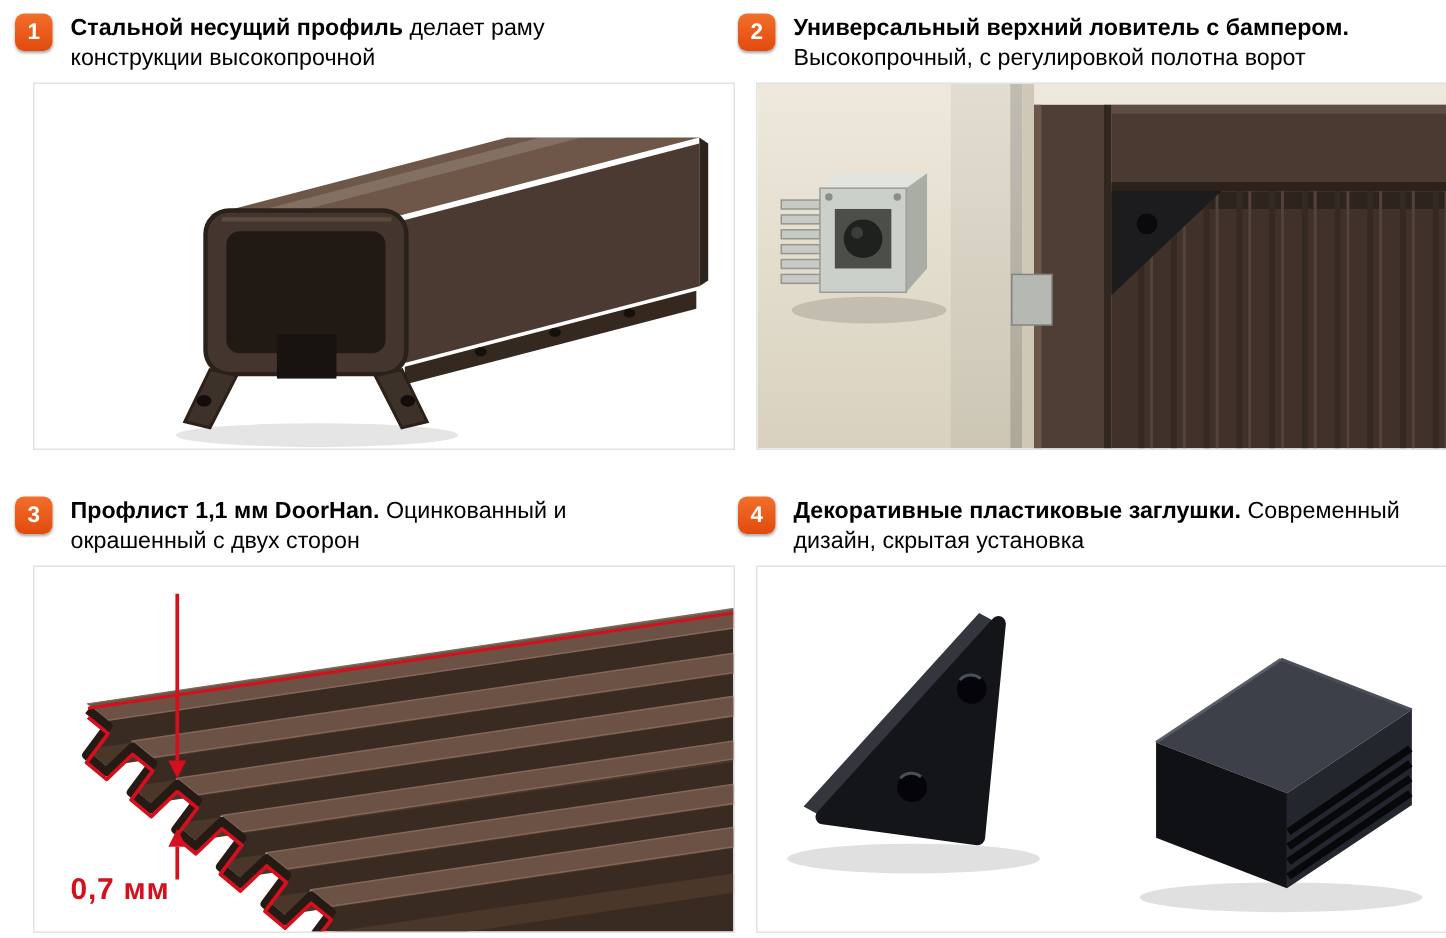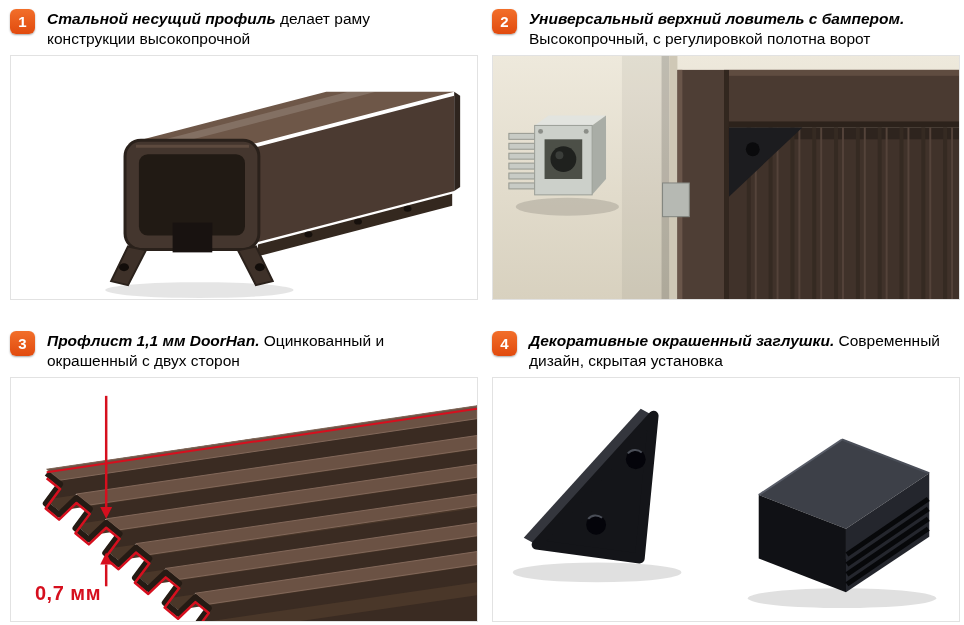--- a/index.html
+++ b/index.html
@@ -9,24 +9,24 @@
   .grid { display:grid; grid-template-columns:468px 468px; column-gap:14px;
           row-gap:30px; padding:8px 10px 0 10px; }
   .card { width:468px; }
   .card-header { display:flex; align-items:flex-start; gap:12px; min-height:40px;
                  margin-bottom:7px; }
   .badge { flex:0 0 25px; width:25px; height:25px; border-radius:6px;
            background:linear-gradient(180deg,#f26f2a,#e14a0e);
            color:#fff; font-weight:bold; font-size:15px; line-height:25px;
            text-align:center; box-shadow:0 1px 2px rgba(0,0,0,.35); margin-top:1px; }
   .card-title { font-size:15.5px; line-height:1.26; color:#000; padding-top:1px; }
-  .card-title b { font-weight:bold;font-style:italic; }
+  .card-title b { font-weight:bold; }
   .w-narrow { max-width:352px; }
   .card-image { position:relative; width:468px; height:245px;
-                border:1px solid #e2e2e2; background:#fff; overflow:hidden; }
+                border:1px solid #e2e2e2; background:#fff; overflow:hidden;margin-left:12px; }
   .card-image svg { display:block; width:100%; height:100%; }
   .thickness-label { position:absolute; left:24px; bottom:16px; font-size:20px;
                      font-weight:bold; color:#d60f1e; letter-spacing:.5px; }
 </style>
 </head>
 <body>
 
 <div class="page">
   <div class="grid">
 
@@ -179,21 +179,21 @@
             <polygon points="96,176 90,188 102,188" stroke="none"></polygon>
           </g>
         </svg>
         <div class="thickness-label">0,7 мм</div>
       </div>
     </section>
 
     <section class="card">
       <header class="card-header">
         <span class="badge">4</span>
-        <p class="card-title"><b>Декоративные окрашенный заглушки.</b><span> Современный дизайн, скрытая установка</span></p>
+        <p class="card-title"><b>Декоративные пластиковые заглушки.</b><span> Современный дизайн, скрытая установка</span></p>
       </header>
       <div class="card-image">
         <svg viewBox="0 0 470 245" preserveAspectRatio="none">
           <ellipse cx="105" cy="196" rx="85" ry="10" fill="rgba(0,0,0,0.12)"></ellipse>
           <ellipse cx="352" cy="222" rx="95" ry="10" fill="rgba(0,0,0,0.12)"></ellipse>
           <g>
             <polygon points="162,38 44,168 31,161 149,31" fill="#34363d"></polygon>
             <polygon points="162,38 148,182 44,168" fill="#141519" stroke="#141519" stroke-width="10" stroke-linejoin="round"></polygon>
             <circle cx="144" cy="82" r="10" fill="#04040a"></circle>
             <path d="M136,76 A10,10 0 0,1 150,75" fill="none" stroke="#4a4e57" stroke-width="2"></path>

